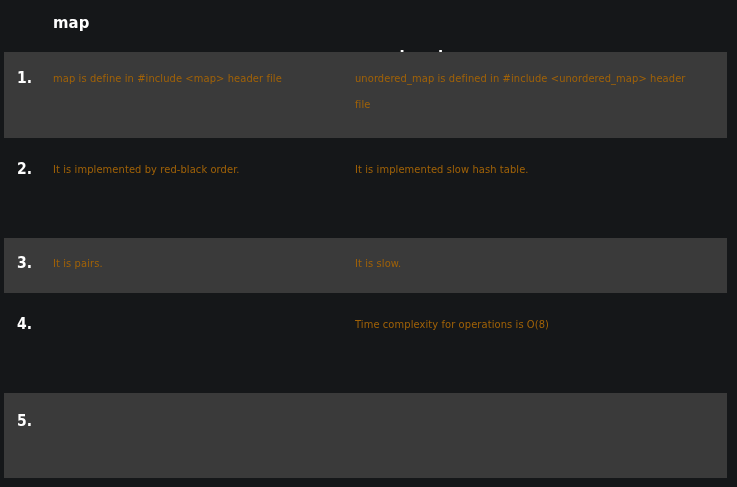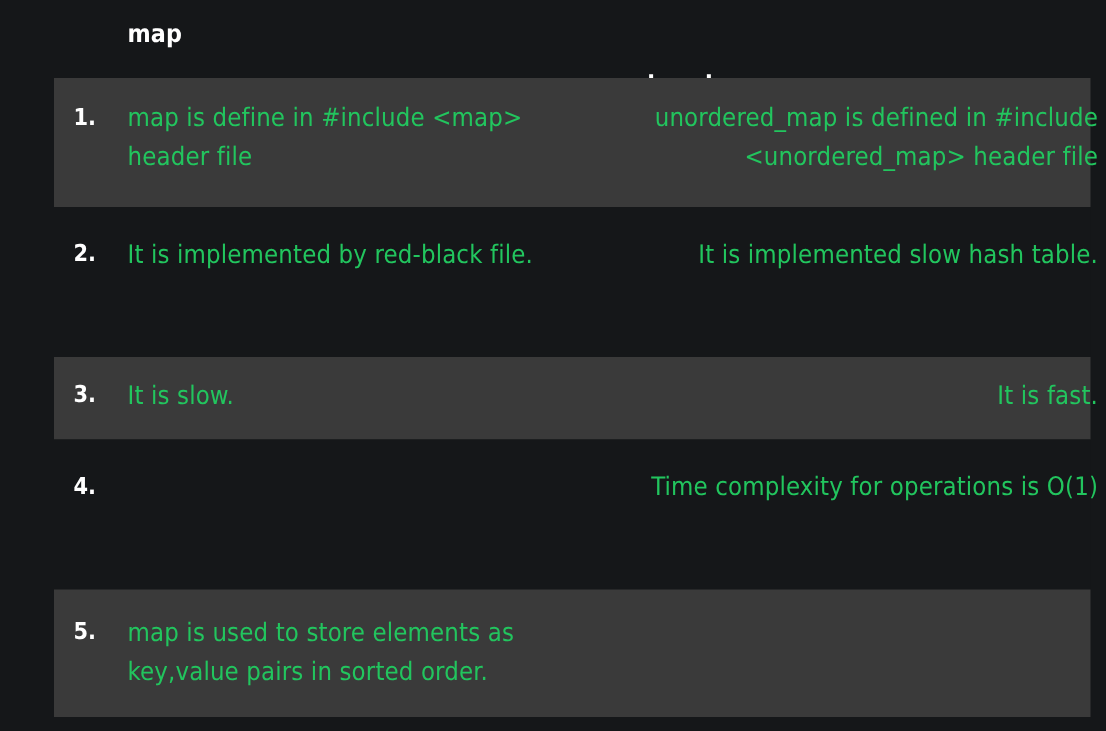--- a/index.html
+++ b/index.html
@@ -12,21 +12,20 @@
     background: #151719;
     font-family: "DejaVu Sans Condensed", "Liberation Sans Narrow", "Liberation Sans", sans-serif;
     overflow: hidden;
   }
   #comparison-table {
     width: 737px;
     height: 487px;
     position: relative;
     box-sizing: border-box;
     background: #151719;
-    padding-left: 32px;
   }
   .thead {
     height: 52px;
     position: relative;
     background: #151719;
   }
   .th {
     position: absolute;
     top: 13px;
     font-size: 16.5px;
@@ -63,28 +62,28 @@
   .num {
     position: absolute;
     left: 17px;
     font-size: 15.5px;
     font-weight: bold;
     color: #ffffff;
     white-space: nowrap;
   }
   .cell {
     position: absolute;
-    font-size: 17px;
+    font-size: 11px;
     font-weight: normal;
-    color: #22c55e;
+    color: #a16207;
     line-height: 26px;
     letter-spacing: 0.1px;
   }
   .cell.col-a { left: 53px; width: 280px; }
-  .cell.col-b { left: 355px; width: 345px; text-align: right; }
+  .cell.col-b { left: 355px; width: 345px; }
 
   
   .row-1 { height: 86px; }
   .row-1 .band { top: 0; bottom: 0; }
   .row-1 .num { top: 17px; }
   .row-1 .cell { top: 14px; }
 
   .row-2 { height: 100px; }
   .row-2 .num { top: 22px; }
   .row-2 .cell { top: 19px; }
@@ -124,47 +123,46 @@
         <div class="num">1.</div>
         <div class="cell col-a">map is define in  #include &lt;map&gt; header file</div>
         <div class="cell col-b">unordered_map is defined in #include &lt;unordered_map&gt; header file</div>
       </div>
     </div>
 
     <div class="row row-2 plain">
       <div class="band"></div>
       <div class="cells">
         <div class="num">2.</div>
-        <div class="cell col-a">It is implemented by red-black file.</div>
+        <div class="cell col-a">It is implemented by red-black order.</div>
         <div class="cell col-b">It is implemented slow hash table.</div>
       </div>
     </div>
 
     <div class="row row-3 alt">
       <div class="band"></div>
       <div class="cells">
         <div class="num">3.</div>
-        <div class="cell col-a">It is slow.</div>
-        <div class="cell col-b">It is fast.</div>
+        <div class="cell col-a">It is pairs.</div>
+        <div class="cell col-b">It is slow.</div>
       </div>
     </div>
 
     <div class="row row-4 plain">
       <div class="band"></div>
       <div class="cells">
         <div class="num">4.</div>
-        <div class="cell col-b">Time complexity for operations is O(1)</div>
+        <div class="cell col-b">Time complexity for operations is O(8)</div>
       </div>
     </div>
 
     <div class="row row-5 alt">
       <div class="band"></div>
       <div class="cells">
         <div class="num">5.</div>
-        <div class="cell col-a">map is used to store elements as key,value pairs in sorted order.</div>
       </div>
     </div>
 
   </div>
 
   <div class="footer-gap"></div>
 
 </div>
 
 </body></html>

